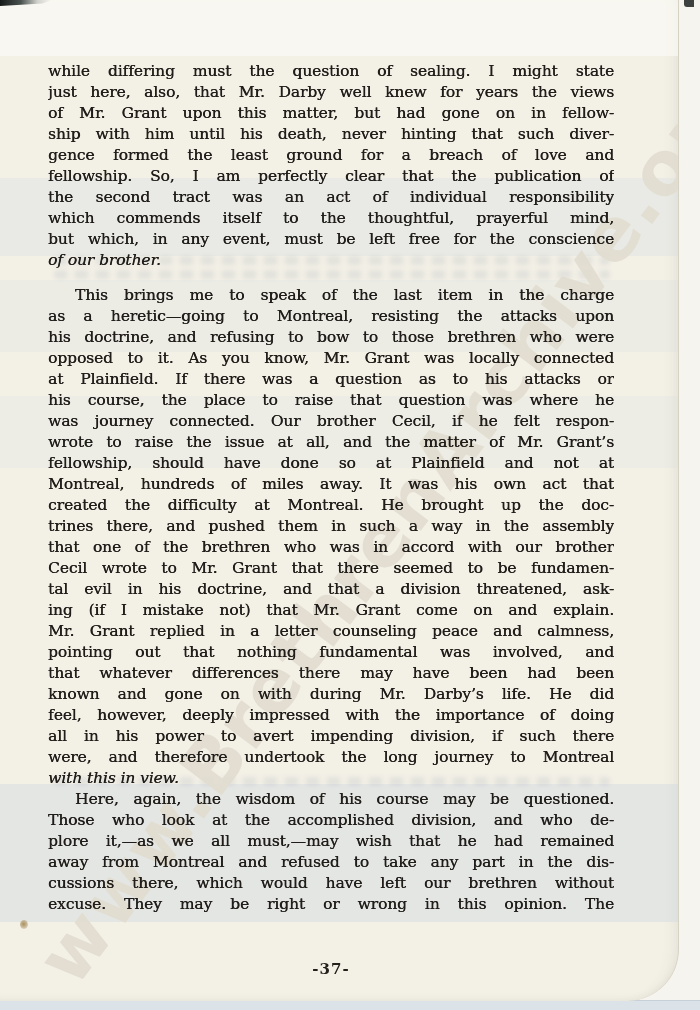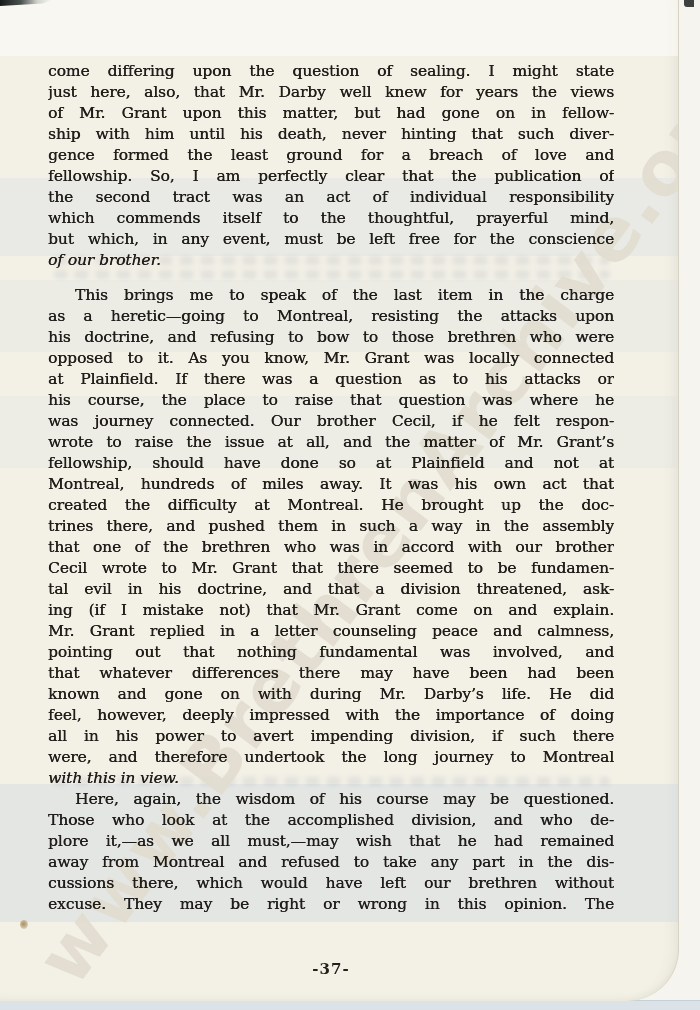--- a/index.html
+++ b/index.html
@@ -142,21 +142,21 @@
     <div class="band band-4"></div>
 
     <div class="ghost ghost-1"></div>
     <div class="ghost ghost-2"></div>
     <div class="ghost ghost-3"></div>
 
     <div class="watermark">www.BrethrenArchive.org</div>
 
     <div class="textblock" id="textblock">
         <div class="para">
-          <div class="line">come differing upon the question of sealing. I might state</div>
+          <div class="line">while differing must the question of sealing. I might state</div>
           <div class="line">just here, also, that Mr. Darby well knew for years the views</div>
           <div class="line">of Mr. Grant upon this matter, but had gone on in fellow-</div>
           <div class="line">ship with him until his death, never hinting that such diver-</div>
           <div class="line">gence formed the least ground for a breach of love and</div>
           <div class="line">fellowship. So, I am perfectly clear that the publication of</div>
           <div class="line">the second tract was an act of individual responsibility</div>
           <div class="line">which commends itself to the thoughtful, prayerful mind,</div>
           <div class="line">but which, in any event, must be left free for the conscience</div>
           <div class="line noja">of our brother.</div>
         </div>

